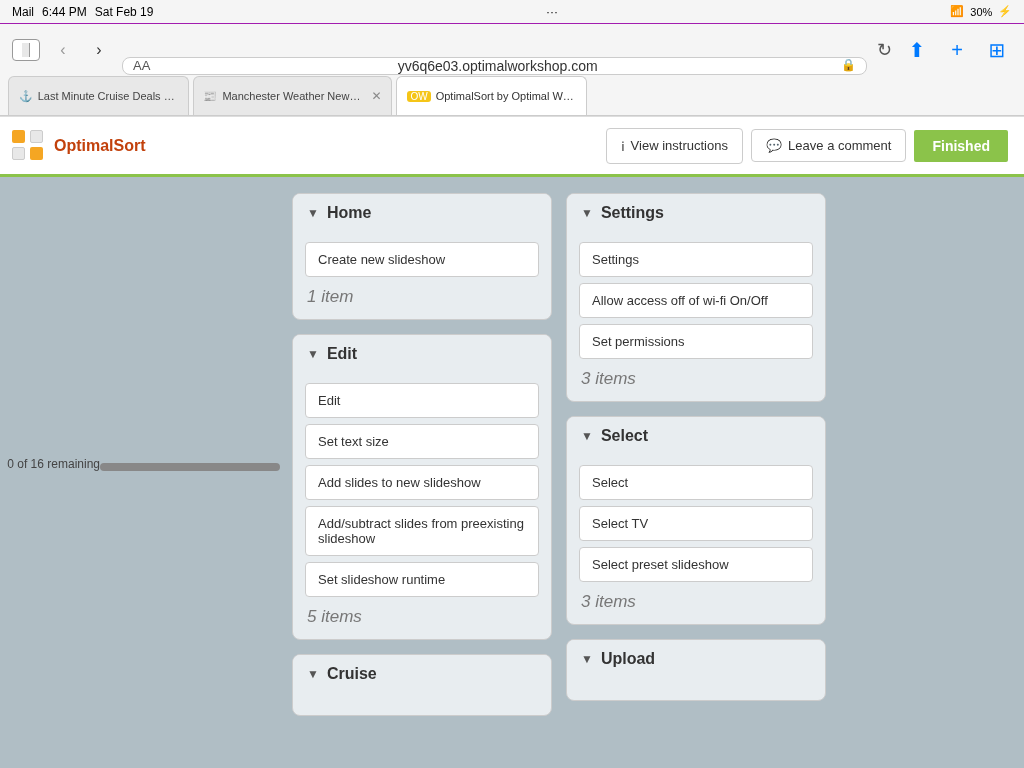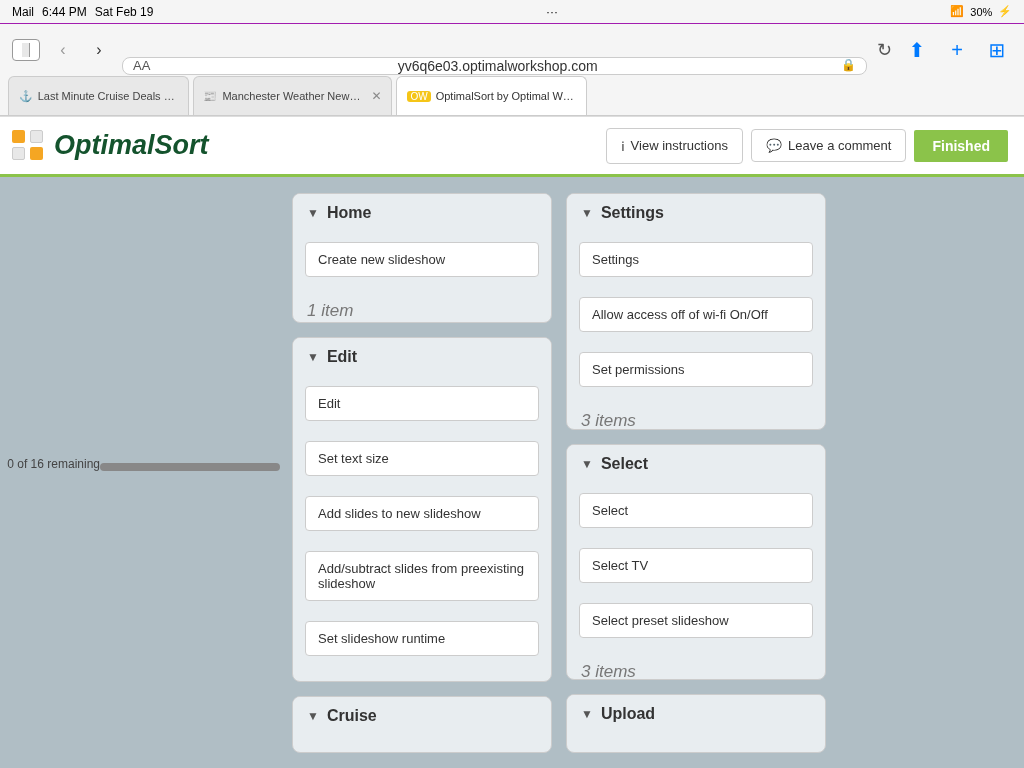--- a/index.html
+++ b/index.html
@@ -129,21 +129,21 @@
       gap: 3px;
     }
     .logo-square {
       width: 13px; height: 13px;
       border-radius: 2px;
     }
     .logo-square.tl { background: #f5a623; }
     .logo-square.tr { background: #e8e8e8; border: 1px solid #ccc; }
     .logo-square.bl { background: #e8e8e8; border: 1px solid #ccc; }
     .logo-square.br { background: #f5a623; }
-    .app-name { font-size: 27px; font-weight: 600; color: #14532d; font-style: italic; }
+    .app-name { font-size: 16px; font-weight: 600; color: #c2410c; }
     .header-actions { display: flex; align-items: center; gap: 8px; }
     .btn-view-instructions {
       display: flex; align-items: center; gap: 6px;
       padding: 8px 14px;
       border: 1px solid #ccc;
       border-radius: 4px;
       background: white;
       font-size: 13px;
       color: #333;
       cursor: pointer;
@@ -215,21 +215,21 @@
       display: flex;
       align-items: center;
       gap: 8px;
       padding: 10px 14px;
       font-size: 16px;
       font-weight: 600;
       color: #333;
       background: #e8edf0;
     }
     .chevron-icon { color: #555; font-size: 12px; }
-    .category-body { padding: 10px 12px 12px 12px; display: flex; flex-direction: column; gap: 20px; }
+    .category-body { padding: 10px 12px 12px 12px; display: flex; flex-direction: column; gap: 6px; }
     .card-item {
       background: white;
       border: 1px solid #ccc;
       border-radius: 4px;
       padding: 9px 12px;
       font-size: 13px;
       color: #333;
       cursor: pointer;
     }
     .items-count { font-size: 17px; color: #777; font-style: italic; margin-top: 4px; padding: 0 2px; }

